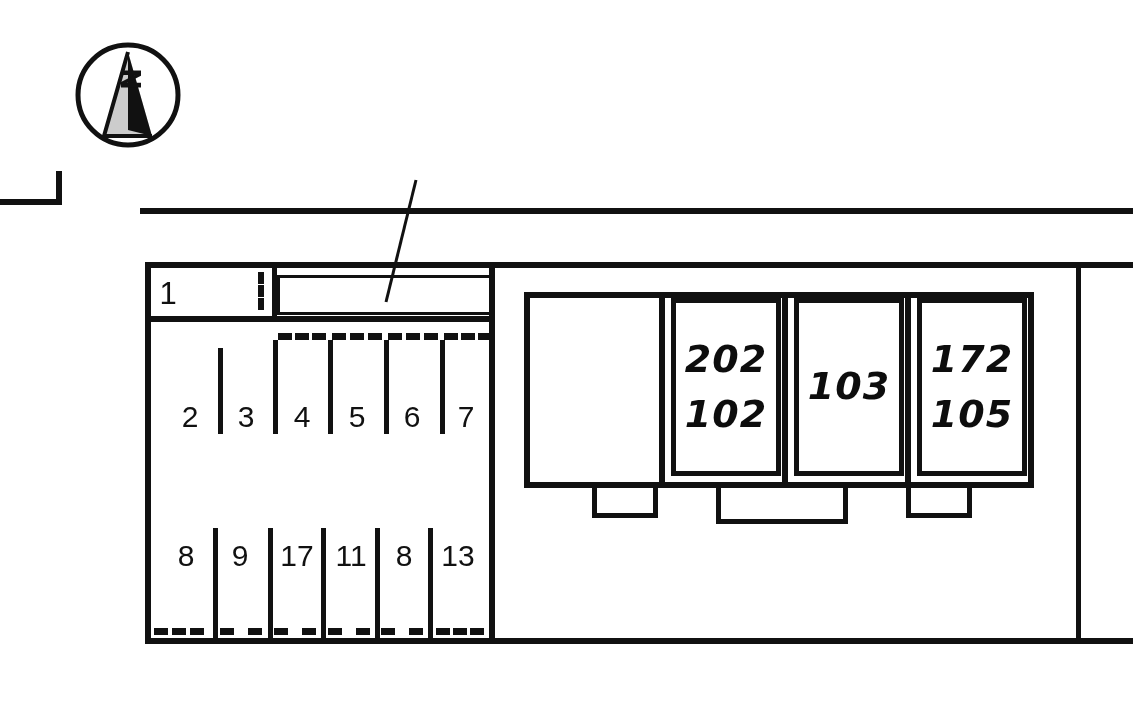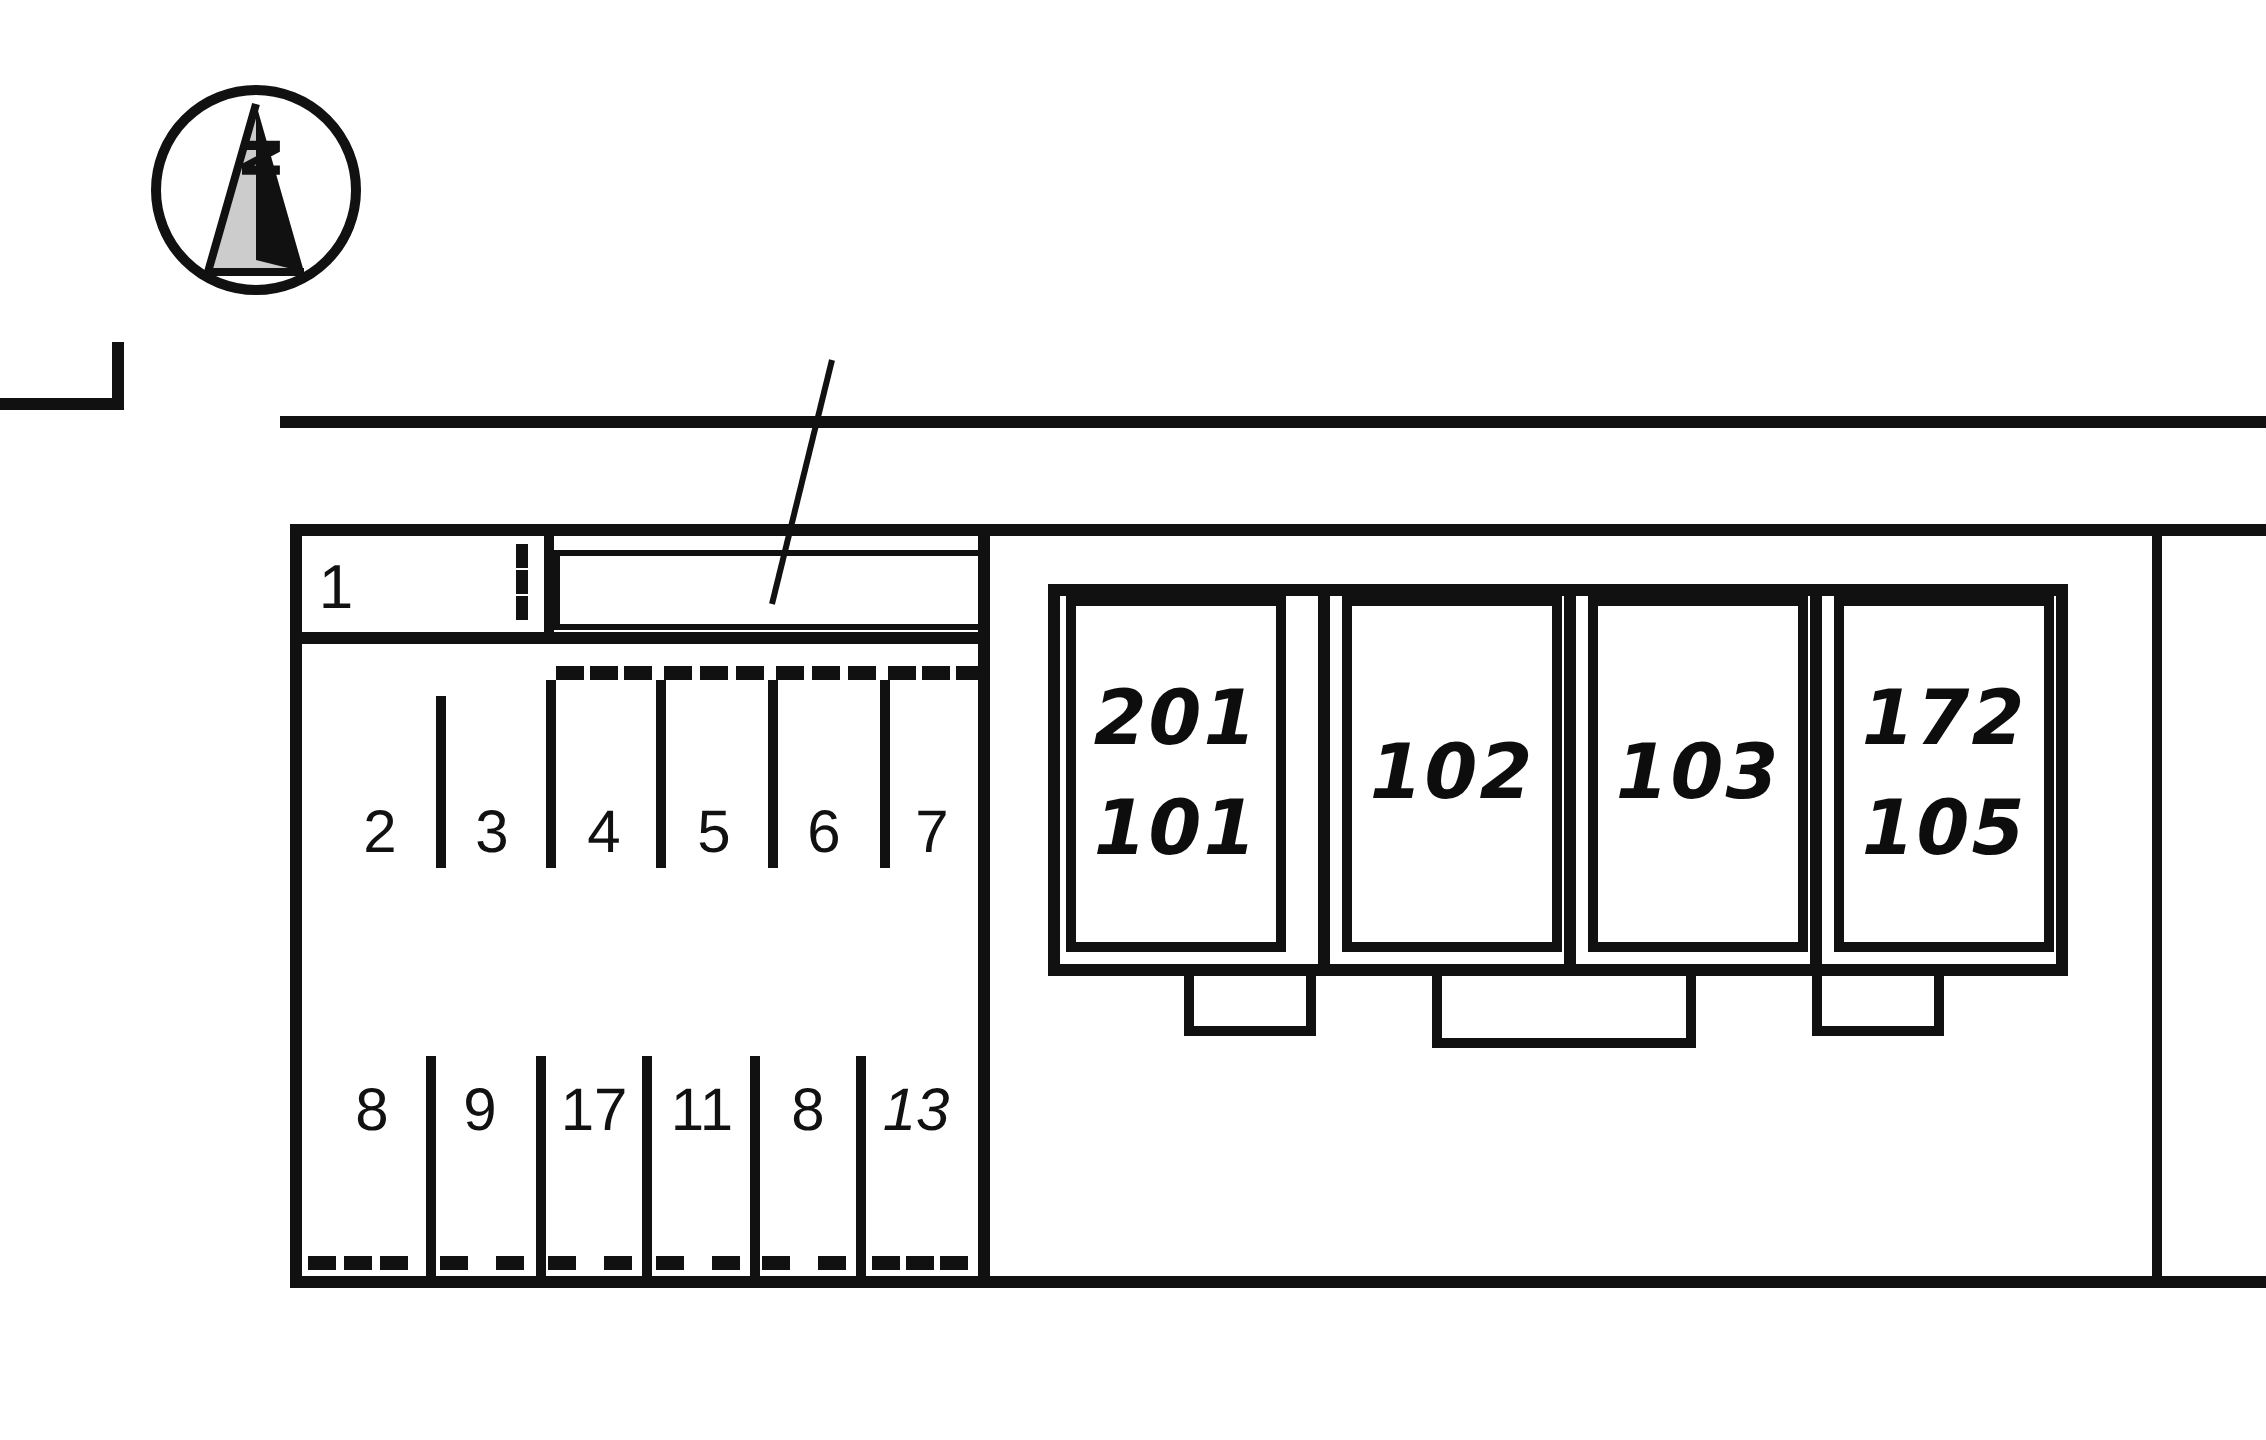--- a/index.html
+++ b/index.html
@@ -170,44 +170,41 @@
   <div class="ln" style="left:268px; top:528px; width:5px; height:110px;"></div>
   <div class="ln" style="left:321px; top:528px; width:5px; height:110px;"></div>
   <div class="ln" style="left:375px; top:528px; width:5px; height:110px;"></div>
   <div class="ln" style="left:428px; top:528px; width:5px; height:110px;"></div>
 
   <div class="stall-num" style="left:168px; top:541px; width:36px;">8</div>
   <div class="stall-num" style="left:222px; top:541px; width:36px;">9</div>
   <div class="stall-num" style="left:275px; top:541px; width:44px;">17</div>
   <div class="stall-num" style="left:329px; top:541px; width:44px;">11</div>
   <div class="stall-num" style="left:382px; top:541px; width:44px;">8</div>
-  <div class="stall-num" style="left:436px; top:541px; width:44px;font-style:italic;">13</div>
+  <div class="stall-num" style="left:436px; top:541px; width:44px;">13</div>
 
   <div class="dashmark" style="left:154px; top:628px; width:50px;"></div>
   <div class="dashmark" style="left:220px; top:628px; width:42px;"></div>
   <div class="dashmark" style="left:274px; top:628px; width:42px;"></div>
   <div class="dashmark" style="left:328px; top:628px; width:42px;"></div>
   <div class="dashmark" style="left:381px; top:628px; width:42px;"></div>
   <div class="dashmark" style="left:436px; top:628px; width:48px;"></div>
 
   <div class="ln" style="left:524px; top:292px; width:510px; height:6px;"></div>
   <div class="ln" style="left:524px; top:292px; width:6px; height:196px;"></div>
   <div class="ln" style="left:1028px; top:292px; width:6px; height:196px;"></div>
   <div class="ln" style="left:524px; top:482px; width:510px; height:6px;"></div>
 
   <div class="ln" style="left:659px; top:292px; width:6px; height:196px;"></div>
   <div class="ln" style="left:782px; top:292px; width:6px; height:196px;"></div>
   <div class="ln" style="left:905px; top:292px; width:6px; height:196px;"></div>
 
-  <div class="unit-box" style="left:533px; top:298px; width:110px; height:178px;">
-    <div class="unit-num">201</div>
-    <div class="unit-num">101</div>
-  </div>
 
   <div class="unit-box" style="left:671px; top:298px; width:110px; height:178px;">
+    <div class="unit-num">202</div>
     <div class="unit-num">102</div>
   </div>
 
   <div class="unit-box" style="left:794px; top:298px; width:110px; height:178px;">
     <div class="unit-num">103</div>
   </div>
 
   <div class="unit-box" style="left:917px; top:298px; width:110px; height:178px;">
     <div class="unit-num">172</div>
     <div class="unit-num">105</div>

